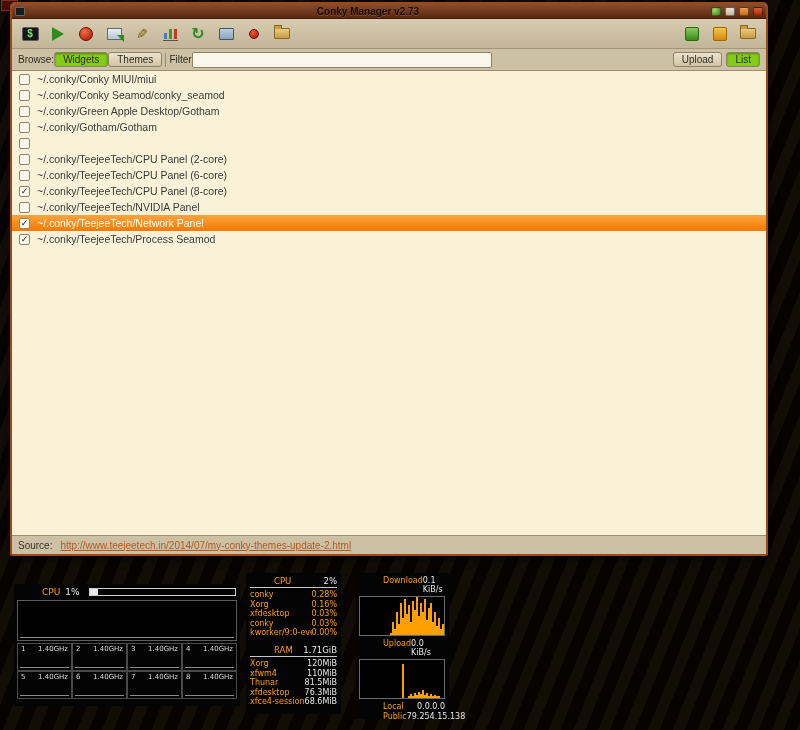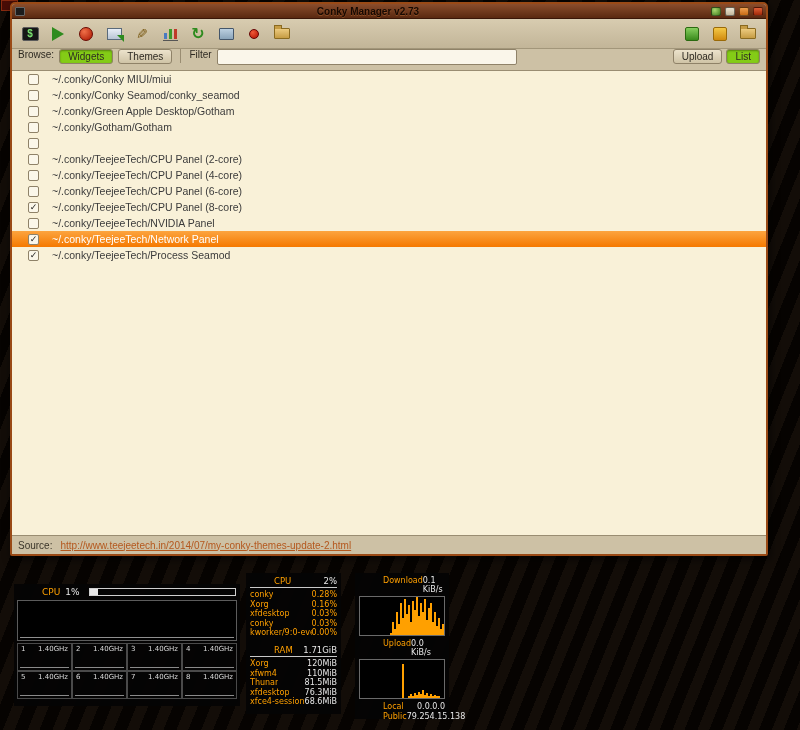--- a/index.html
+++ b/index.html
@@ -63,33 +63,33 @@
   .tb-folder .tb-glyph, .tb-folder-open .tb-glyph { width:16px; height:11px; position:relative;
     background:linear-gradient(#ecca7e,#c69c44); border:1px solid #8a6a20; border-radius:1px; }
   .tb-folder .tb-glyph::before, .tb-folder-open .tb-glyph::before { content:""; position:absolute;
     top:-4px; left:-1px; width:6px; height:3px; background:#c69c44; border:1px solid #8a6a20; border-bottom:none; }
   .tb-package .tb-glyph { width:14px; height:14px; border-radius:2px; border:1px solid #2a6a10;
     background:linear-gradient(#86ce5e,#3a8a1c); }
   .tb-donate .tb-glyph { width:14px; height:14px; border-radius:2px; border:1px solid #9a6a08;
     background:linear-gradient(#f4c846,#d08a10); }
 
   
-  .browsebar { flex:0 0 22px; display:flex; align-items:flex-start; gap:5px; padding:0 6px;
+  .browsebar { flex:0 0 22px; display:flex; align-items:center; padding:0 6px;
     background:#cdc1a5; border-bottom:1px solid #9a8d72; font-size:10px; color:#2e2a22; }
   .btn { font-size:10px; color:#2e2a22; padding:1px 8px; border:1px solid #8f8268; border-radius:3px;
     background:linear-gradient(#ece3cc,#cfc3a6); }
   .btn.active { background:#84cc16; box-shadow:inset 0 1px 2px rgba(0,0,0,0.35); }
   .vsep { width:1px; height:14px; background:#9a8d72; margin:0 3px; }
   .filter-input { width:300px; height:16px; border:1px solid #8f8268; border-radius:2px;
     background:#faf6ea; font-size:10px; padding:0 3px; }
   .bb-right { margin-left:auto; display:flex; gap:4px; }
 
   
   .theme-list { flex:1; background:#f9f1d8; overflow:hidden; border-bottom:1px solid #9a8d72; }
-  .list-row { height:16px; display:flex; align-items:center; gap:13px; padding-left:16px;
+  .list-row { height:16px; display:flex; align-items:center; gap:7px; padding-left:7px;
     font-size:10.5px; color:#3b3b3b; }
   .list-row.selected { background:linear-gradient(#fca43f,#f57900); color:#ffffff; }
   .checkbox { width:11px; height:11px; flex:0 0 11px; border:1px solid #8f8268; border-radius:2px;
     background:#fbf7ea; font-size:9px; line-height:9px; text-align:center; color:#1a1a1a; }
 
   
   .statusbar { flex:0 0 18px; display:flex; align-items:center; gap:8px; padding:0 6px;
     background:#cdc1a5; font-size:10px; color:#3a352a; }
   .src-link { color:#b4581e; text-decoration:underline; }
 
@@ -224,24 +224,20 @@
       <div class="list-row">
         <span class="checkbox"></span>
         <span class="row-label">~/.conky/Gotham/Gotham</span>
       </div>
       <div class="list-row">
         <span class="checkbox"></span>
       </div>
       <div class="list-row">
         <span class="checkbox"></span>
         <span class="row-label">~/.conky/TeejeeTech/CPU Panel (2-core)</span>
-      </div>
-      <div class="list-row">
-        <span class="checkbox"></span>
-        <span class="row-label">~/.conky/TeejeeTech/CPU Panel (4-core)</span>
       </div>
       <div class="list-row">
         <span class="checkbox"></span>
         <span class="row-label">~/.conky/TeejeeTech/CPU Panel (6-core)</span>
       </div>
       <div class="list-row">
         <span class="checkbox checked">✓</span>
         <span class="row-label">~/.conky/TeejeeTech/CPU Panel (8-core)</span>
       </div>
       <div class="list-row">

